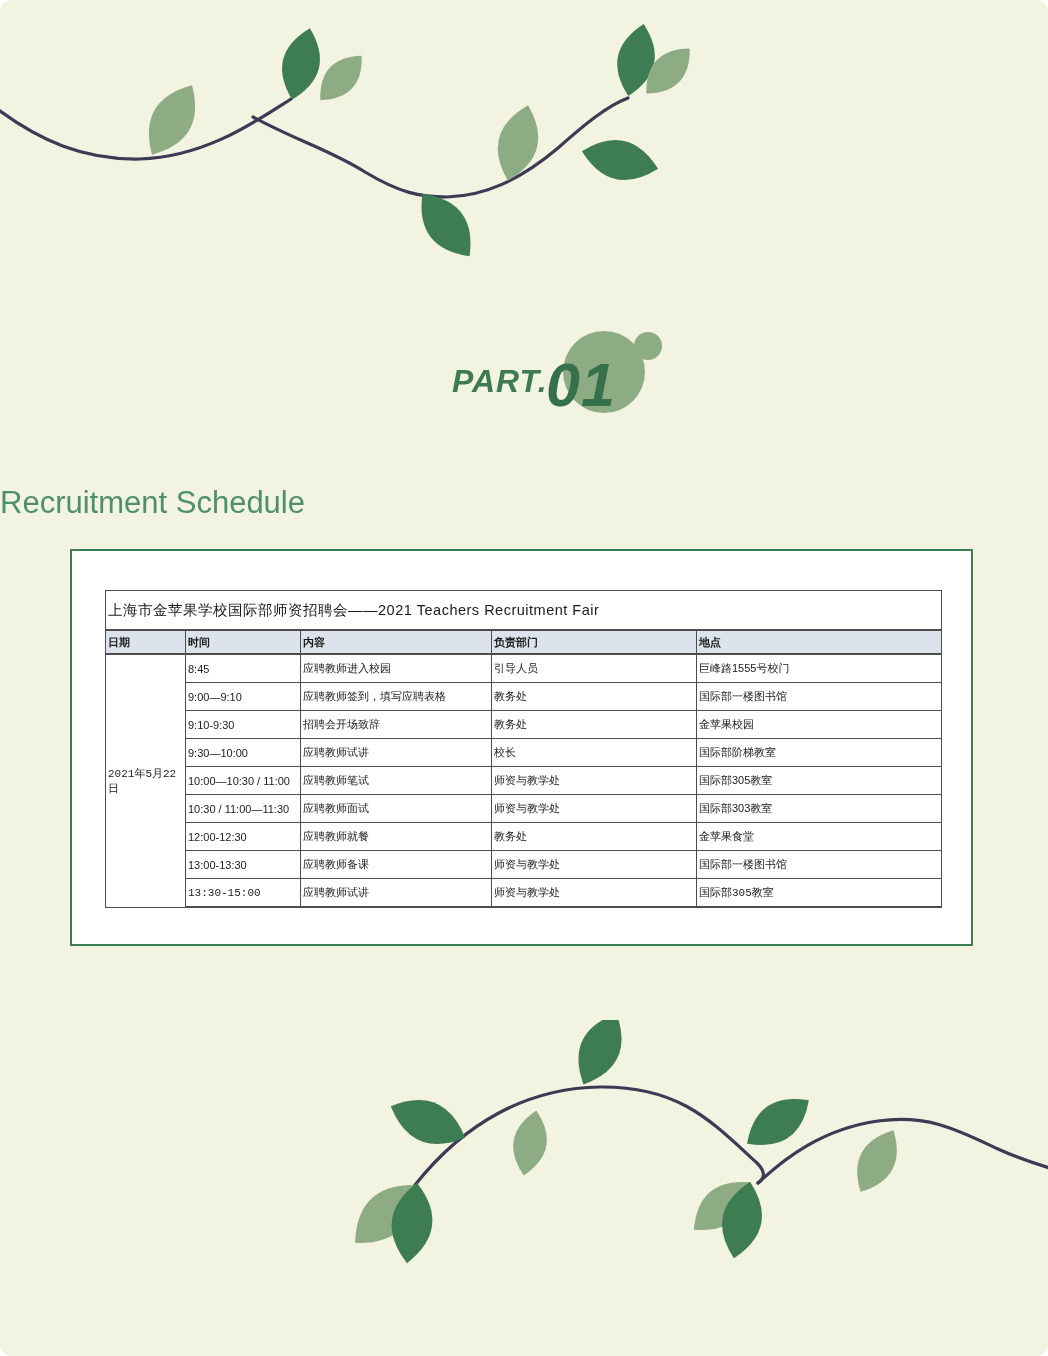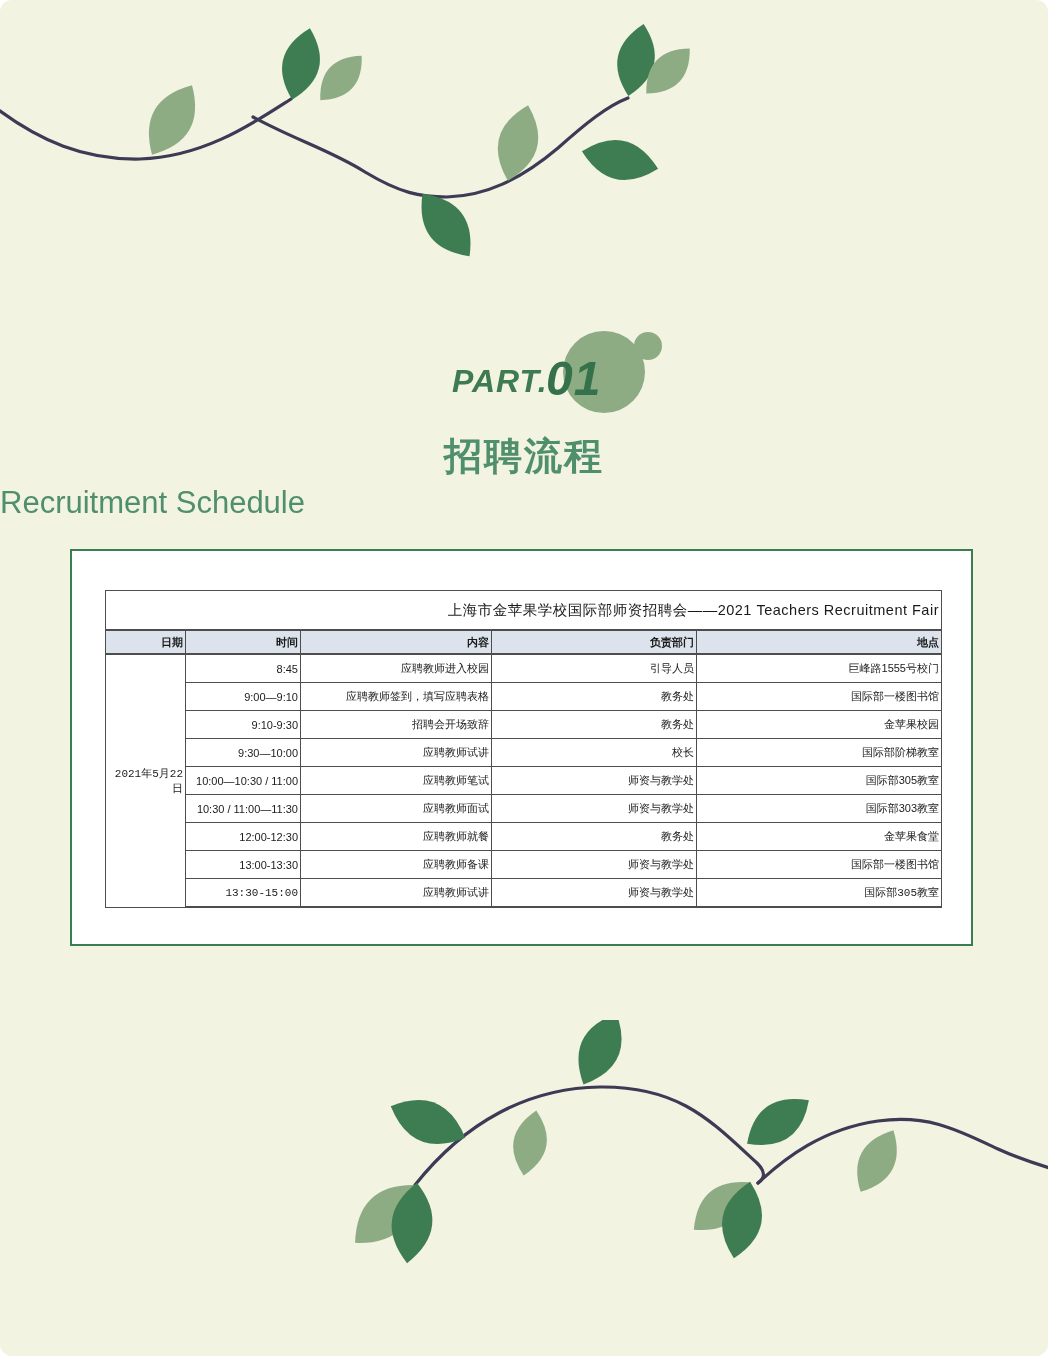--- a/index.html
+++ b/index.html
@@ -32,21 +32,21 @@
 
   .circle-big{position:absolute;left:563px;top:331px;width:82px;height:82px;border-radius:50%;background:var(--sage);}
   .circle-small{position:absolute;left:634px;top:332px;width:28px;height:28px;border-radius:50%;background:var(--sage);}
   .part-label{
     position:absolute;left:452px;top:365px;line-height:1;
     font-size:32px;font-weight:800;font-style:italic;letter-spacing:1px;
     color:var(--green-dark);
   }
   .part-number{
     position:absolute;left:546px;top:355px;line-height:1;
-    font-size:48px;font-weight:800;font-style:italic;letter-spacing:1px;
+    font-size:61px;font-weight:800;font-style:italic;letter-spacing:1px;
     color:var(--green-number);
     text-align:right;
   }
   .title-zh{
     position:absolute;left:0;top:435px;width:1048px;text-align:center;line-height:1.15;
     font-size:38px;font-weight:bold;color:var(--green-mid);letter-spacing:2px;
   }
   .title-en{
     position:absolute;left:0;top:484px;width:1048px;text-align:left;line-height:1.2;
     font-size:31px;font-weight:400;color:var(--green-mid);
@@ -55,21 +55,21 @@
     position:absolute;left:70px;top:549px;width:903px;height:397px;
     background:#ffffff;border:2px solid var(--box-border);box-sizing:border-box;
   }
   table.schedule{
     position:absolute;left:105px;top:590px;width:836px;
     border-collapse:collapse;table-layout:fixed;
     color:var(--table-text);
   }
   table.schedule td,table.schedule th{
     border:1px solid var(--table-border);
-    text-align:right;vertical-align:middle;
+    text-align:left;vertical-align:middle;
     font-weight:normal;
     padding:0 2px;overflow:hidden;
   }
   td.t-title{
     height:38px;font-size:14.5px;font-weight:bold;letter-spacing:0.5px;
     border-bottom:2px solid var(--table-border);
   }
   tr.t-head th{
     height:22px;font-size:11px;font-weight:bold;
     background:var(--table-header-bg);
@@ -100,21 +100,20 @@
       <path class="leaf-dark" d="M0 -46 Q46 0 0 46 Q-46 0 0 -46 Z" transform="translate(636,60) rotate(12) scale(0.80)"></path>
       <path class="leaf-light" d="M0 -46 Q46 0 0 46 Q-46 0 0 -46 Z" transform="translate(668,71) rotate(44) scale(0.68)"></path>
     </g>
   </svg>
 
   <div class="circle-big"></div>
   <div class="circle-small"></div>
   <div class="part-label">PART.</div>
   <div class="part-number">01</div>
 
-  <div class="title-zh">招聘流程</div>
   <div class="title-en">Recruitment Schedule</div>
 
   <div class="schedule-box"></div>
 
   <table class="schedule">
     <colgroup>
       <col style="width:80px">
         <col style="width:115px">
         <col style="width:191px">
       <col style="width:205px">

